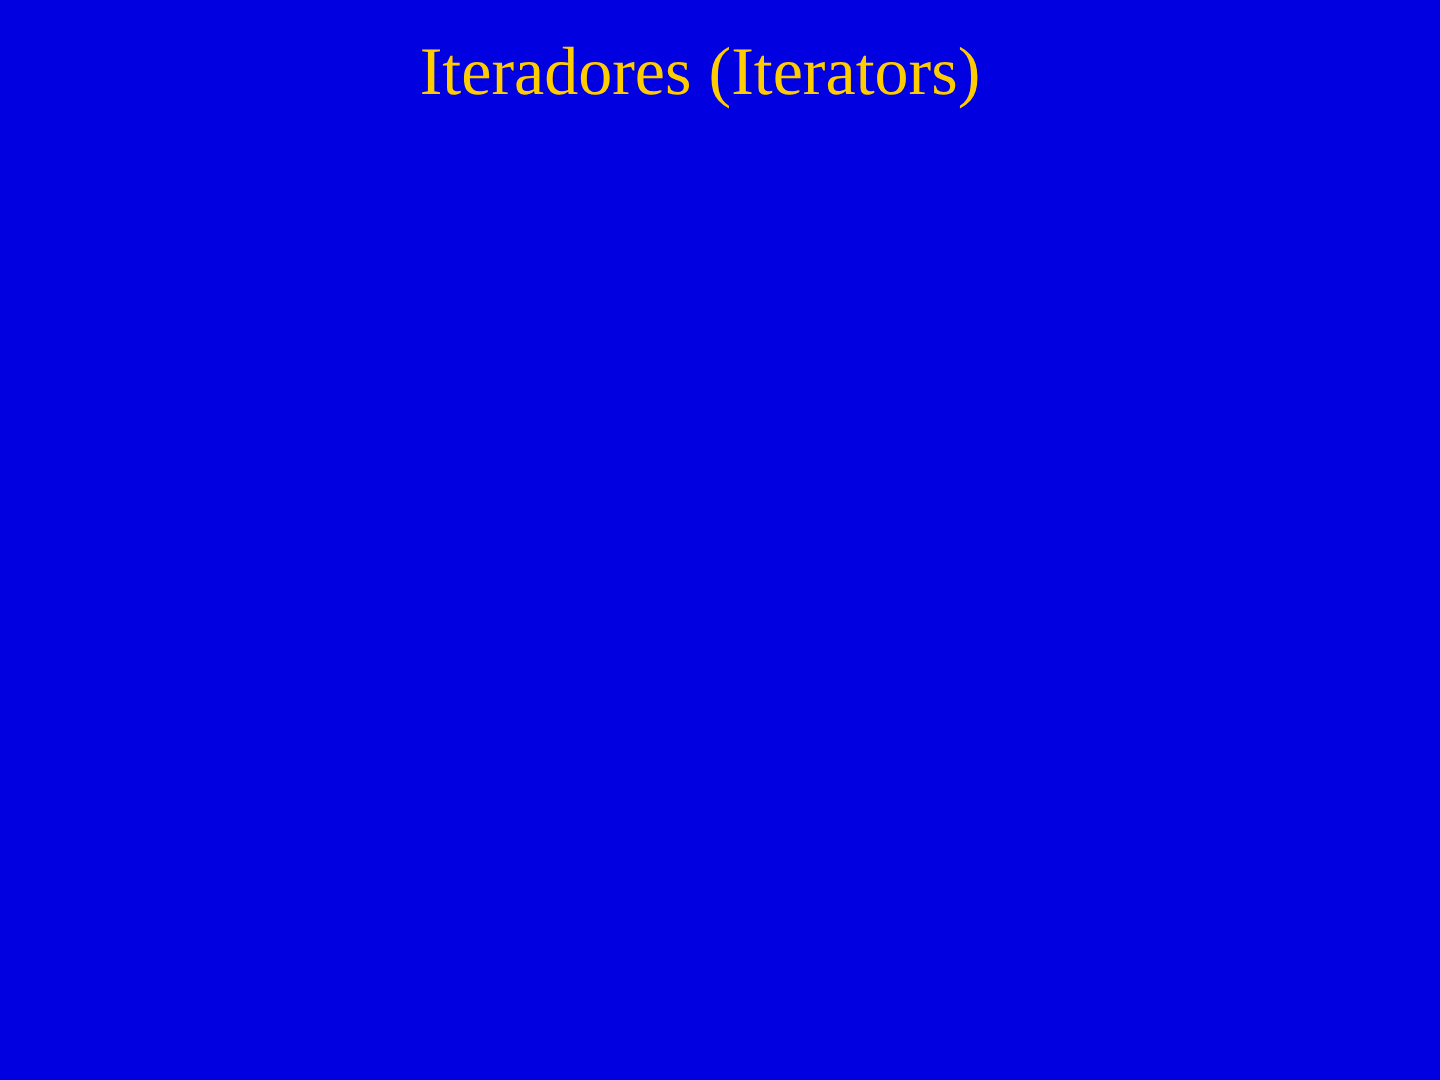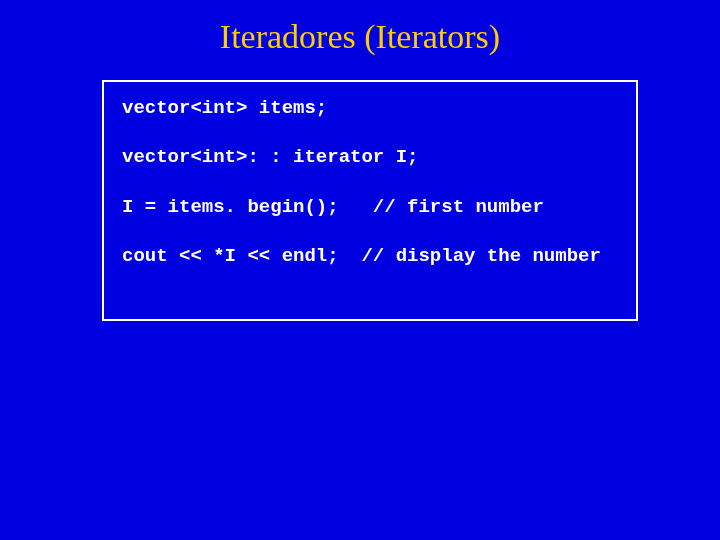--- a/index.html
+++ b/index.html
@@ -6,21 +6,21 @@
   html, body { width: 720px; height: 540px; }
   body {
     background: #0000e0;
     font-family: Verdana, Geneva, sans-serif;
     color: #ffffff;
     overflow: hidden;
   }
   .slide {
     width: 720px;
     height: 384px;
-    padding: 18px 40px 0 40px;
+    padding: 18px 40px 0 20px;
     position: relative;
   }
   .title {
     text-align: center;
     font-family: Georgia, 'Times New Roman', serif;
     font-size: 34px;
     color: #ffcc00;
     font-weight: normal;
     margin-bottom: 24px;
   }
@@ -61,20 +61,13 @@
 </style>
 </head>
 <body>
 
 <div class="slide">
   <h1 class="title">Iteradores (Iterators)</h1>
 
   <ul class="bullets">
   </ul>
 
-  <div class="codebox">vector&lt;int&gt; items;
-
-vector&lt;int&gt;: : iterator I;
-
-I = items. begin();   // first number
-
-cout &lt;&lt; *I &lt;&lt; endl;  // display the number</div>
 </div>
 
 </body></html>

